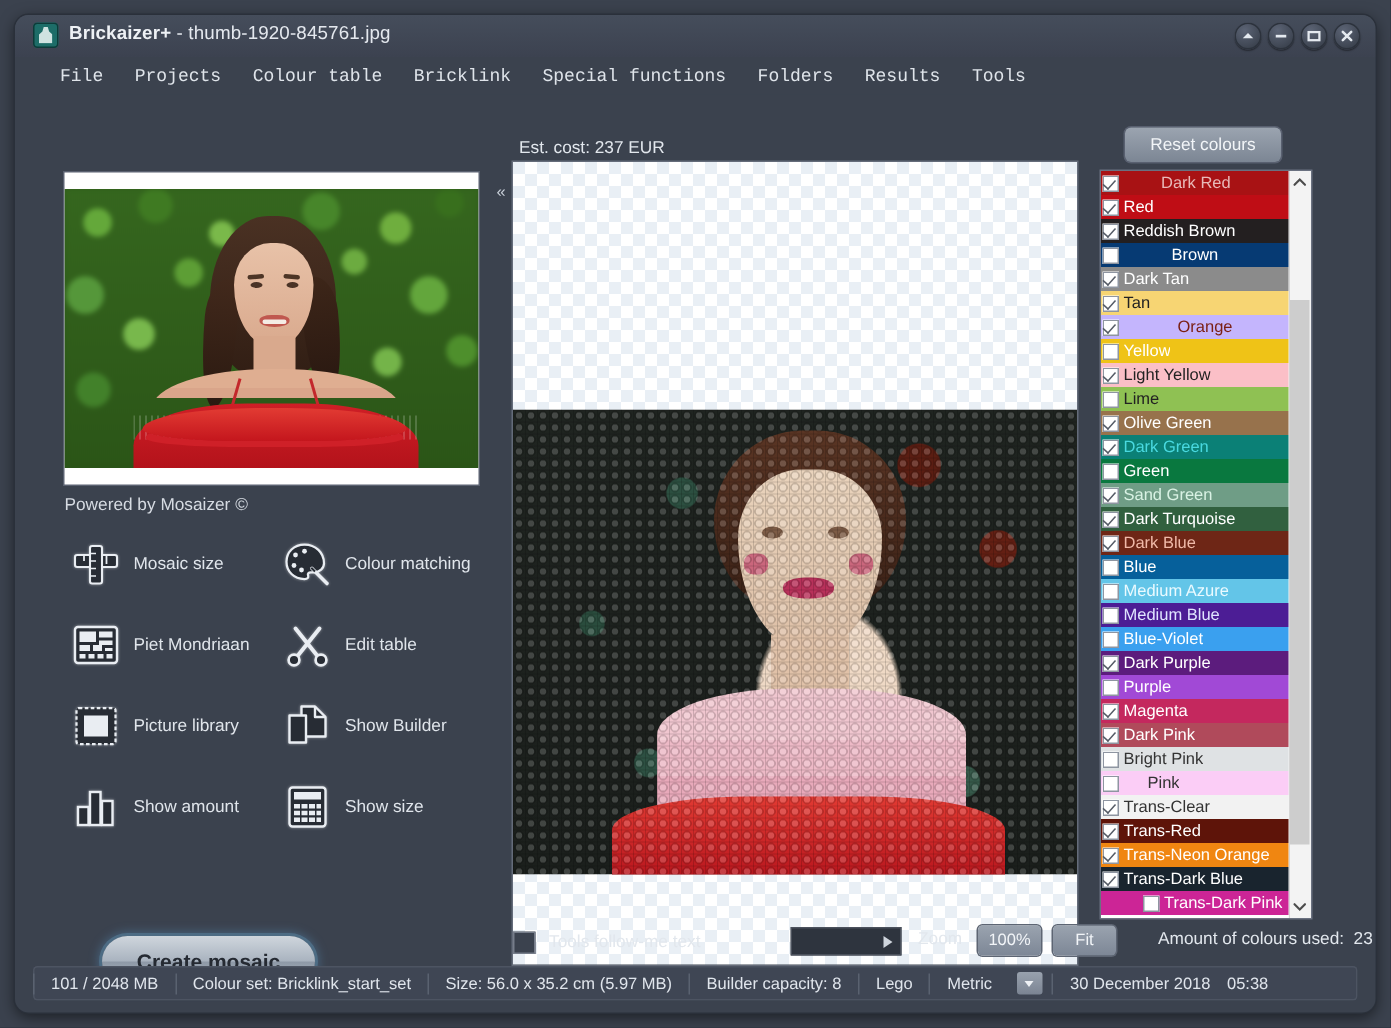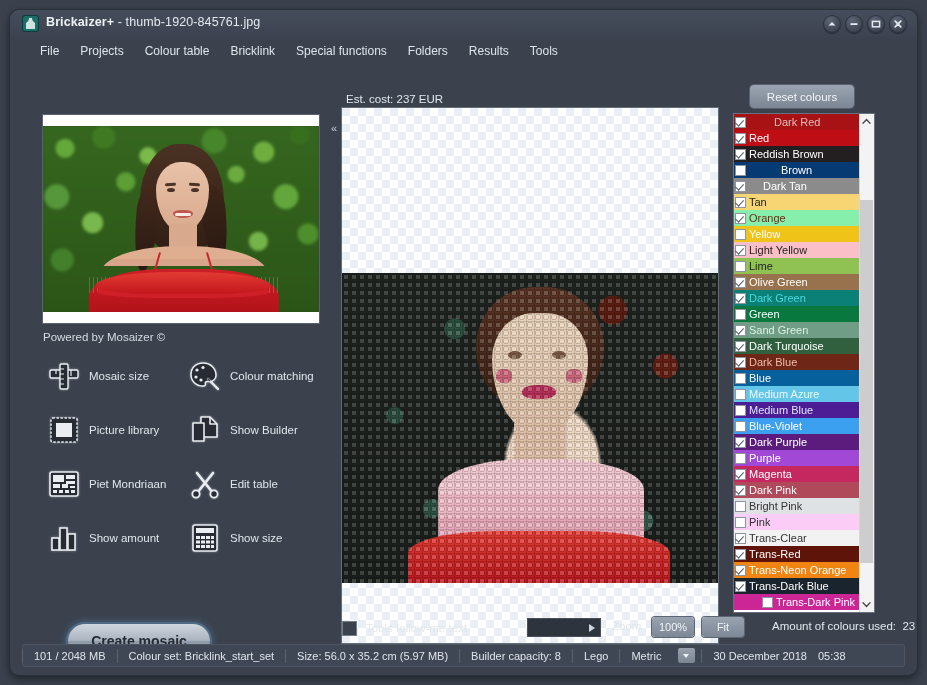--- a/index.html
+++ b/index.html
@@ -65,20 +65,21 @@
     background: #3b424e;
     display: flex; align-items: center;
     padding-left: 30px;
     box-sizing: border-box;
   }
   .menu-item {
     font-size: 12px; color: #dfe4ea;
     margin-right: 21px;
     cursor: default;
     white-space: nowrap;
+    font-family: Liberation Mono, monospace;
   }
 
   
   .body-area {
     position: absolute; left: 0; top: 53px;
     width: 907px; height: 585px;
     background: #3b424e;
   }
 
   
@@ -560,42 +561,20 @@
               </svg>
             </div>
             <div class="icon-label">Colour matching</div>
           </div>
         </div>
 
         <div class="icon-row">
           <div class="icon-cell">
             <div class="icon-box">
               <svg class="ico" width="34" height="34" viewBox="0 0 34 34">
-                <rect x="4" y="5" width="26" height="24" rx="1.5" fill="#272c34" stroke="#e9edf2" stroke-width="1.5" stroke-dasharray="2.4 1.6"></rect>
-                <rect x="9" y="10" width="16" height="14" fill="#e9edf2"></rect>
-              </svg>
-            </div>
-            <div class="icon-label">Picture library</div>
-          </div>
-          <div class="icon-cell">
-            <div class="icon-box">
-              <svg class="ico" width="34" height="34" viewBox="0 0 34 34">
-                <path d="M13 4h9l7 7v13h-16z" fill="#272c34" stroke="#e9edf2" stroke-width="1.6" stroke-linejoin="round"></path>
-                <path d="M22 4v7h7" fill="none" stroke="#e9edf2" stroke-width="1.6" stroke-linejoin="round"></path>
-                <path d="M5 10h11v18H5z" fill="#272c34" stroke="#e9edf2" stroke-width="1.6" stroke-linejoin="round"></path>
-              </svg>
-            </div>
-            <div class="icon-label">Show Builder</div>
-          </div>
-        </div>
-
-        <div class="icon-row">
-          <div class="icon-cell">
-            <div class="icon-box">
-              <svg class="ico" width="34" height="34" viewBox="0 0 34 34">
                 <rect x="3" y="5" width="28" height="24" rx="2" fill="#272c34" stroke="#e9edf2" stroke-width="1.6"></rect>
                 <rect x="6" y="8" width="11" height="7" fill="#e9edf2"></rect>
                 <rect x="19" y="8" width="9" height="4" fill="#e9edf2"></rect>
                 <rect x="19" y="14" width="9" height="3" fill="#e9edf2"></rect>
                 <rect x="6" y="17" width="7" height="4" fill="#e9edf2"></rect>
                 <rect x="15" y="17" width="6" height="4" fill="#e9edf2"></rect>
                 <rect x="6" y="23" width="4" height="3" fill="#e9edf2"></rect>
                 <rect x="12" y="23" width="4" height="3" fill="#e9edf2"></rect>
                 <rect x="18" y="23" width="4" height="3" fill="#e9edf2"></rect>
                 <rect x="24" y="23" width="4" height="3" fill="#e9edf2"></rect>
@@ -606,20 +585,42 @@
           </div>
           <div class="icon-cell">
             <div class="icon-box">
               <svg class="ico" width="34" height="34" viewBox="0 0 34 34">
                 <path d="M9 6 L25 26 M25 6 L9 26" stroke="#e9edf2" stroke-width="2.6" stroke-linecap="round"></path>
                 <circle cx="8" cy="27" r="3.6" fill="#272c34" stroke="#e9edf2" stroke-width="1.8"></circle>
                 <circle cx="26" cy="27" r="3.6" fill="#272c34" stroke="#e9edf2" stroke-width="1.8"></circle>
               </svg>
             </div>
             <div class="icon-label">Edit table</div>
+          </div>
+        </div>
+
+        <div class="icon-row">
+          <div class="icon-cell">
+            <div class="icon-box">
+              <svg class="ico" width="34" height="34" viewBox="0 0 34 34">
+                <rect x="4" y="5" width="26" height="24" rx="1.5" fill="#272c34" stroke="#e9edf2" stroke-width="1.5" stroke-dasharray="2.4 1.6"></rect>
+                <rect x="9" y="10" width="16" height="14" fill="#e9edf2"></rect>
+              </svg>
+            </div>
+            <div class="icon-label">Picture library</div>
+          </div>
+          <div class="icon-cell">
+            <div class="icon-box">
+              <svg class="ico" width="34" height="34" viewBox="0 0 34 34">
+                <path d="M13 4h9l7 7v13h-16z" fill="#272c34" stroke="#e9edf2" stroke-width="1.6" stroke-linejoin="round"></path>
+                <path d="M22 4v7h7" fill="none" stroke="#e9edf2" stroke-width="1.6" stroke-linejoin="round"></path>
+                <path d="M5 10h11v18H5z" fill="#272c34" stroke="#e9edf2" stroke-width="1.6" stroke-linejoin="round"></path>
+              </svg>
+            </div>
+            <div class="icon-label">Show Builder</div>
           </div>
         </div>
 
         <div class="icon-row">
           <div class="icon-cell">
             <div class="icon-box">
               <svg class="ico" width="34" height="34" viewBox="0 0 34 34">
                 <rect x="5" y="17" width="7" height="12" fill="#272c34" stroke="#e9edf2" stroke-width="1.6"></rect>
                 <rect x="13" y="7" width="7" height="22" fill="#272c34" stroke="#e9edf2" stroke-width="1.6"></rect>
                 <rect x="21" y="13" width="7" height="16" fill="#272c34" stroke="#e9edf2" stroke-width="1.6"></rect>
@@ -709,27 +710,27 @@
             <div class="crow" style="background: rgb(35, 31, 32);">
               <div class="ccheck on"></div>
               <div class="clabel" style="color: rgb(255, 255, 255);">Reddish Brown</div>
             </div>
             <div class="crow" style="background: rgb(6, 58, 115); gap: 32px;">
               <div class="ccheck"></div>
               <div class="clabel" style="color: rgb(255, 255, 255);">Brown</div>
             </div>
             <div class="crow" style="background: rgb(139, 139, 139);">
               <div class="ccheck on"></div>
-              <div class="clabel" style="color: rgb(255, 255, 255); margin-left: 14px;">Dark Tan</div>
+              <div class="clabel" style="color: rgb(255, 255, 255);">Dark Tan</div>
             </div>
             <div class="crow" style="background: rgb(247, 213, 115);">
               <div class="ccheck on"></div>
               <div class="clabel" style="color: rgb(34, 34, 34);">Tan</div>
             </div>
-            <div class="crow" style="background: #86efac;">
+            <div class="crow" style="background: #c4b5fd; gap: 36px;">
               <div class="ccheck on"></div>
               <div class="clabel" style="color: rgb(122, 31, 19);">Orange</div>
             </div>
             <div class="crow" style="background: rgb(239, 195, 23);">
               <div class="ccheck"></div>
               <div class="clabel" style="color: rgb(255, 255, 255);">Yellow</div>
             </div>
             <div class="crow" style="background: rgb(251, 191, 199);">
               <div class="ccheck on"></div>
               <div class="clabel" style="color: rgb(34, 34, 34);">Light Yellow</div>
@@ -793,21 +794,21 @@
             <div class="crow" style="background: rgb(176, 74, 91);">
               <div class="ccheck on"></div>
               <div class="clabel" style="color: rgb(255, 255, 255);">Dark Pink</div>
             </div>
             <div class="crow" style="background: rgb(223, 226, 228);">
               <div class="ccheck"></div>
               <div class="clabel" style="color: rgb(51, 51, 51);">Bright Pink</div>
             </div>
             <div class="crow" style="background: rgb(251, 205, 246);">
               <div class="ccheck"></div>
-              <div class="clabel" style="color: rgb(51, 51, 51);">Pink</div>
+              <div class="clabel" style="color: rgb(51, 51, 51); margin-left: 16px;">Pink</div>
             </div>
             <div class="crow" style="background: rgb(242, 242, 242);">
               <div class="ccheck on"></div>
               <div class="clabel" style="color: rgb(51, 51, 51);">Trans-Clear</div>
             </div>
             <div class="crow" style="background: rgb(94, 20, 9);">
               <div class="ccheck on"></div>
               <div class="clabel" style="color: rgb(255, 255, 255);">Trans-Red</div>
             </div>
             <div class="crow" style="background: rgb(240, 134, 17);">

